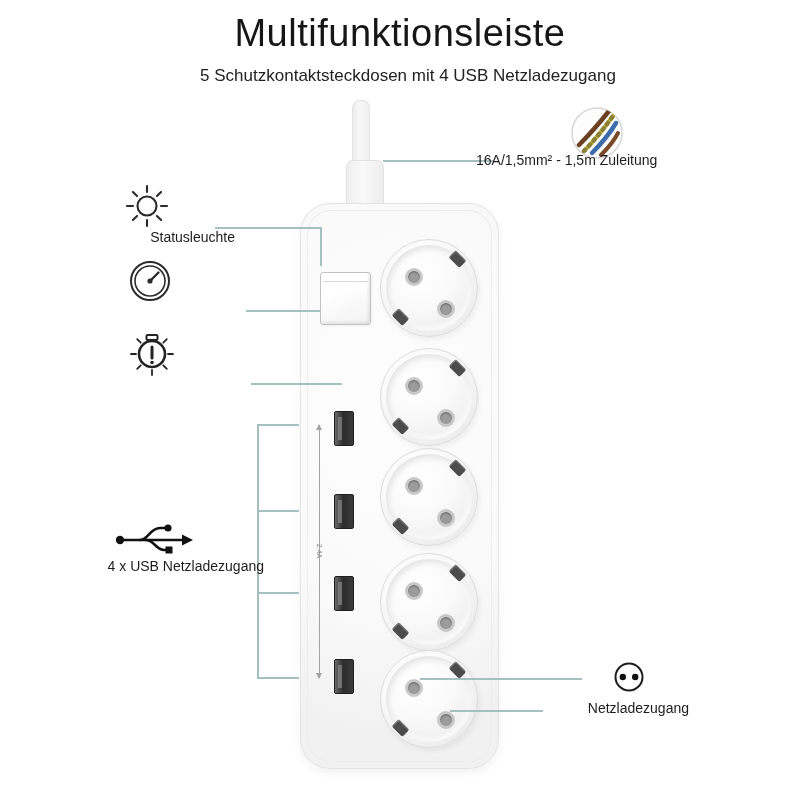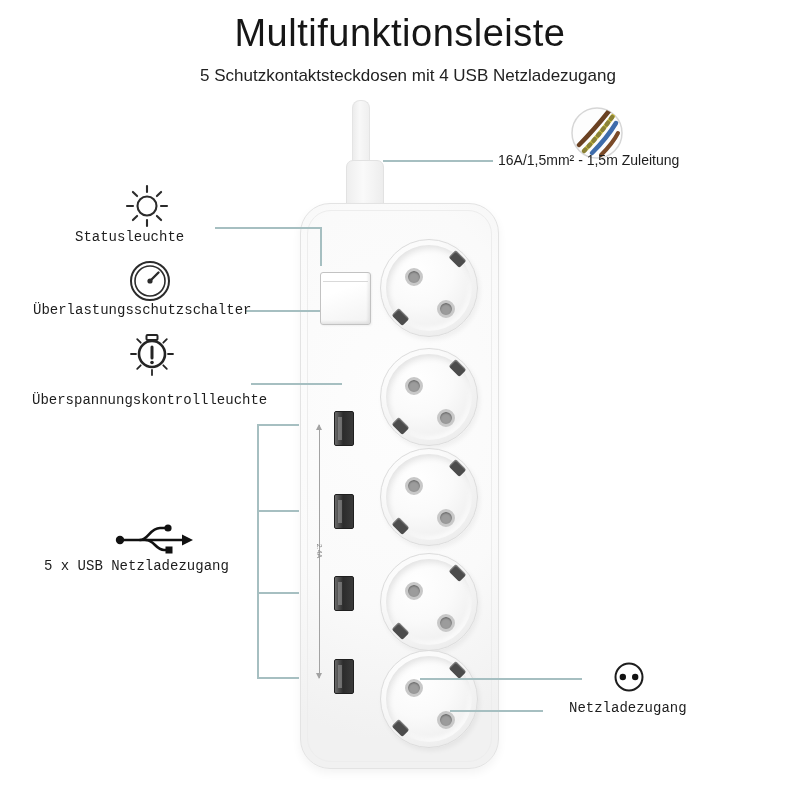--- a/index.html
+++ b/index.html
@@ -59,21 +59,21 @@
   .cline.v{width:2px;}
   .dim{position:absolute;left:319px;top:425px;width:1px;height:253px;background:#a3a3a3;}
   .dim::before,.dim::after{content:"";position:absolute;left:-3px;
     border-left:3.5px solid transparent;border-right:3.5px solid transparent;}
   .dim::before{top:-1px;border-bottom:6px solid #a3a3a3;}
   .dim::after{bottom:-1px;border-top:6px solid #a3a3a3;}
   .dimlabel{position:absolute;left:319px;top:551px;font-size:7px;color:#8a8a8a;
     white-space:nowrap;transform:translate(-50%,-50%) rotate(90deg);}
   
   .lbl{position:absolute;font-size:14px;color:var(--text);white-space:nowrap;}
-  .lbl.c{text-align:left;font-family:Liberation Mono, monospace;}
+  .lbl.c{text-align:right;}
   .icon{position:absolute;}
   svg{display:block;}
 </style>
 </head>
 <body>
 
 <div id="canvas">
 
   <div class="title">Multifunktionsleiste</div>
   <div class="subtitle">5 Schutzkontaktsteckdosen mit 4 USB Netzladezugang</div>
@@ -153,74 +153,72 @@
   <div class="lbl c" style="left:75px;top:229px;width:160px">Statusleuchte</div>
 
   <div class="icon" style="left:128px;top:259px">
     <svg width="44" height="44" viewBox="0 0 44 44" fill="none" stroke="#2b2b2b" stroke-linecap="round">
       <circle cx="22" cy="22" r="19" stroke-width="2"></circle>
       <circle cx="22" cy="22" r="15" stroke-width="1.6"></circle>
       <line x1="22" y1="22" x2="30.5" y2="13.5" stroke-width="2.4"></line>
       <circle cx="22" cy="22" r="2.6" fill="#2b2b2b" stroke="none"></circle>
     </svg>
   </div>
-  <div class="lbl c" style="left:33px;top:302px;width:240px">Überlastungsschutzschalter</div>
 
   <div class="icon" style="left:128px;top:332px">
     <svg width="48" height="50" viewBox="0 0 48 50" fill="none" stroke="#242424" stroke-linecap="round">
       <rect x="18.5" y="3" width="11" height="5" rx="1" stroke-width="2"></rect>
       <circle cx="24" cy="22" r="13" stroke-width="2.6"></circle>
       <line x1="24" y1="15" x2="24" y2="26" stroke-width="3"></line>
       <circle cx="24" cy="30.5" r="1.8" fill="#242424" stroke="none"></circle>
       <g stroke-width="1.8">
         <line x1="40" y1="22" x2="45" y2="22"></line>
           <line x1="8" y1="22" x2="3" y2="22"></line>
         <line x1="24" y1="38" x2="24" y2="43"></line>
         <line x1="35.3" y1="33.3" x2="38.8" y2="36.8"></line>
           <line x1="12.7" y1="33.3" x2="9.2" y2="36.8"></line>
         <line x1="35.3" y1="10.7" x2="38.8" y2="7.2"></line>
           <line x1="12.7" y1="10.7" x2="9.2" y2="7.2"></line>
       </g>
     </svg>
   </div>
-  <div class="lbl c" style="left:32px;top:392px;width:240px">Überspannungskontrollleuchte</div>
 
   <div class="icon" style="left:112px;top:518px">
     <svg width="84" height="40" viewBox="0 0 84 40">
       <g stroke="#111" stroke-width="2.6" fill="none" stroke-linecap="round">
         <path d="M8 22 H72"></path>
         <path d="M28 22 C36 22 38 10 48 10 H53"></path>
         <path d="M34 22 C42 22 44 32 52 32 H55"></path>
       </g>
       <circle cx="8" cy="22" r="4.2" fill="#111"></circle>
       <circle cx="56" cy="10" r="3.6" fill="#111"></circle>
       <rect x="53.5" y="28.5" width="7" height="7" fill="#111"></rect>
       <path d="M70 16.5 L81 22 L70 27.5 Z" fill="#111"></path>
     </svg>
   </div>
-  <div class="lbl c" style="left:44px;top:558px;width:220px">5 x USB Netzladezugang</div>
+  <div class="lbl c" style="left:44px;top:558px;width:220px">4 x USB Netzladezugang</div>
 
   <div class="icon" style="left:569px;top:105px">
     <svg width="56" height="56" viewBox="0 0 56 56">
       <defs>
           <clipPath id="wc">
             <circle cx="28" cy="28" r="25"></circle>
           </clipPath>
         </defs>
       <circle cx="28" cy="28" r="25" fill="#fdfdfd" stroke="#d6d6d6" stroke-width="1.5"></circle>
       <g clip-path="url(#wc)" stroke-linecap="round" fill="none">
         <path d="M10 40 C20 30 32 16 40 6" stroke-width="4.5" stroke="#6a4122"></path>
         <path d="M15 46 C25 36 36 22 44 11" stroke-width="4.5" stroke="#c9bd45"></path>
         <path d="M15 46 C25 36 36 22 44 11" stroke-width="4.5" stroke-dasharray="2 5" opacity=".55" stroke="#55502a"></path>
         <path d="M23 48 C31 40 41 28 47 18" stroke-width="4.5" stroke="#3e6cab"></path>
         <path d="M32 50 C38 44 45 36 49 28" stroke-width="4" stroke="#7a4a28"></path>
       </g>
     </svg>
   </div>
-  <div class="lbl" style="left:498px;top:152px">16A/1,5mm² - 1,5m Zuleitung</div>
+  <div class="lbl" style="left:476px;top:152px">16A/1,5mm² - 1,5m Zuleitung</div>
 
   <div class="icon" style="left:611px;top:659px">
     <svg width="36" height="36" viewBox="0 0 36 36">
       <circle cx="18" cy="18" r="13.5" fill="#fff" stroke="#1d1d1d" stroke-width="2"></circle>
       <circle cx="11.8" cy="18" r="3.2" fill="#111"></circle>
       <circle cx="24.2" cy="18" r="3.2" fill="#111"></circle>
     </svg>
   </div>
   <div class="lbl c" style="left:569px;top:700px;width:120px">Netzladezugang</div>
 

